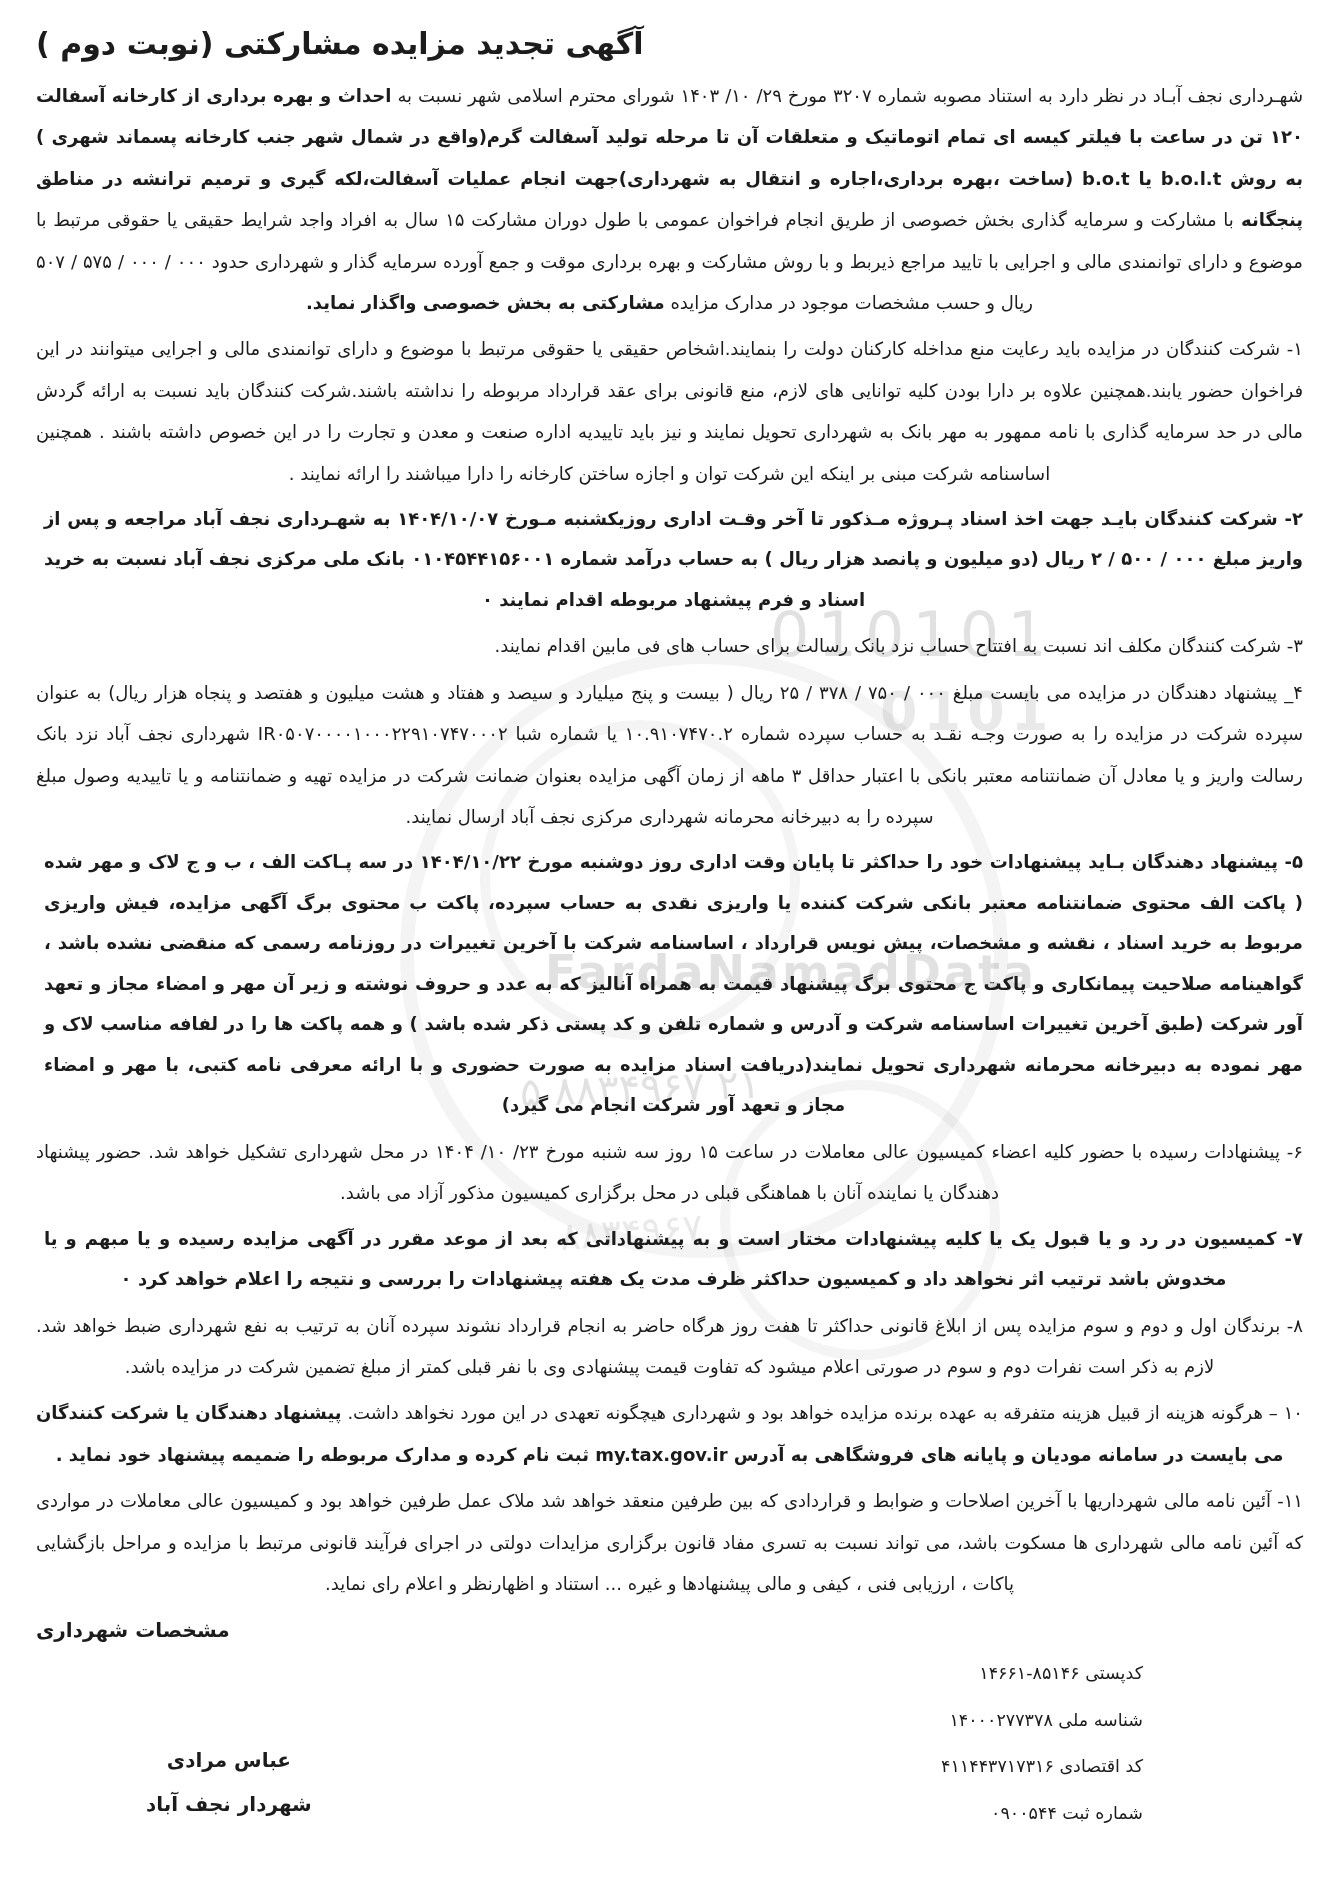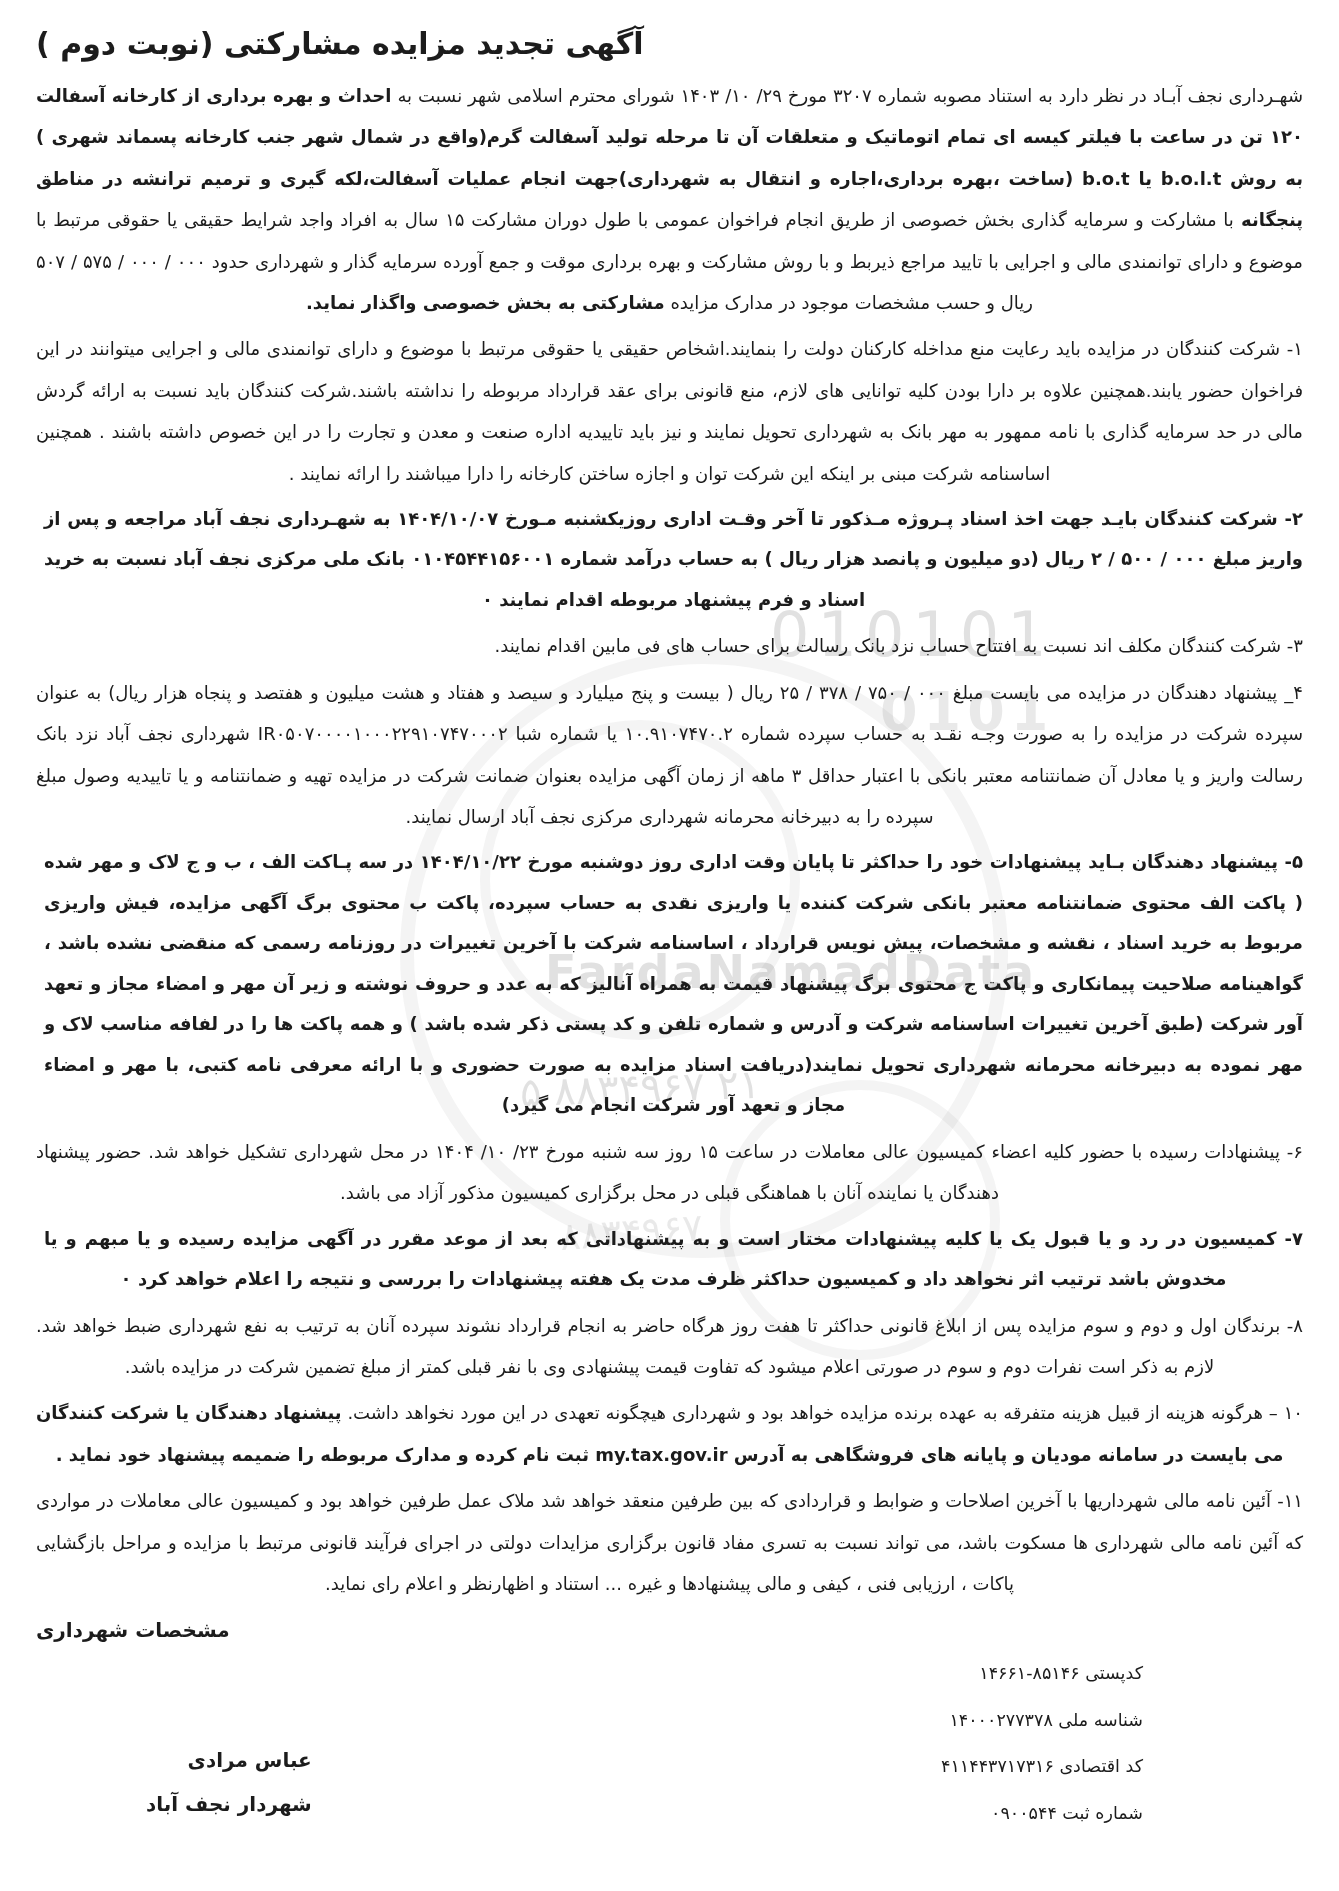--- a/index.html
+++ b/index.html
@@ -35,21 +35,21 @@
   .footer-row{
     display:flex;justify-content:space-between;align-items:flex-end;
     margin-top:2px;
     gap:31px;
   }
   .specs{
     text-align:right;padding-left:0;padding-right:160px;
     font-size:17.5px;line-height:2.65;
   }
   .signature{
-    text-align:right;font-size:20px;font-weight:bold;line-height:2.2;
+    text-align:center;font-size:20px;font-weight:bold;line-height:2.2;
     margin-left:110px;padding-bottom:10px;
   }
   
   .watermark{position:absolute;inset:0;z-index:0;pointer-events:none;}
   .wm-ring{position:absolute;border-radius:50%;border:14px solid rgba(60,60,60,0.055);}
   .r1{left:400px;top:650px;width:580px;height:580px;}
   .r2{left:480px;top:720px;width:300px;height:300px;border-width:10px;}
   .r3{left:720px;top:1080px;width:260px;height:260px;border-width:10px;}
   .wm-text{position:absolute;color:rgba(70,70,70,0.16);white-space:nowrap;}
   .wm-digits{left:770px;top:598px;font-size:62px;font-weight:normal;letter-spacing:8px;}

